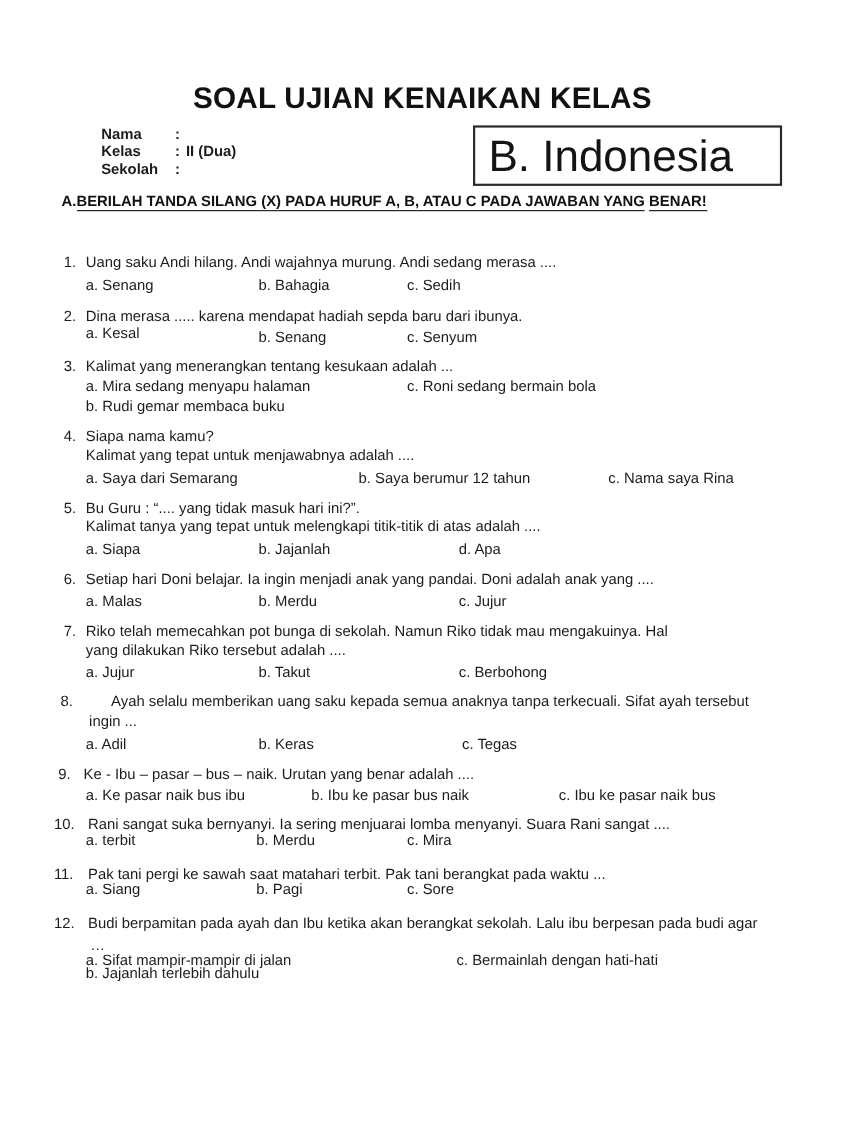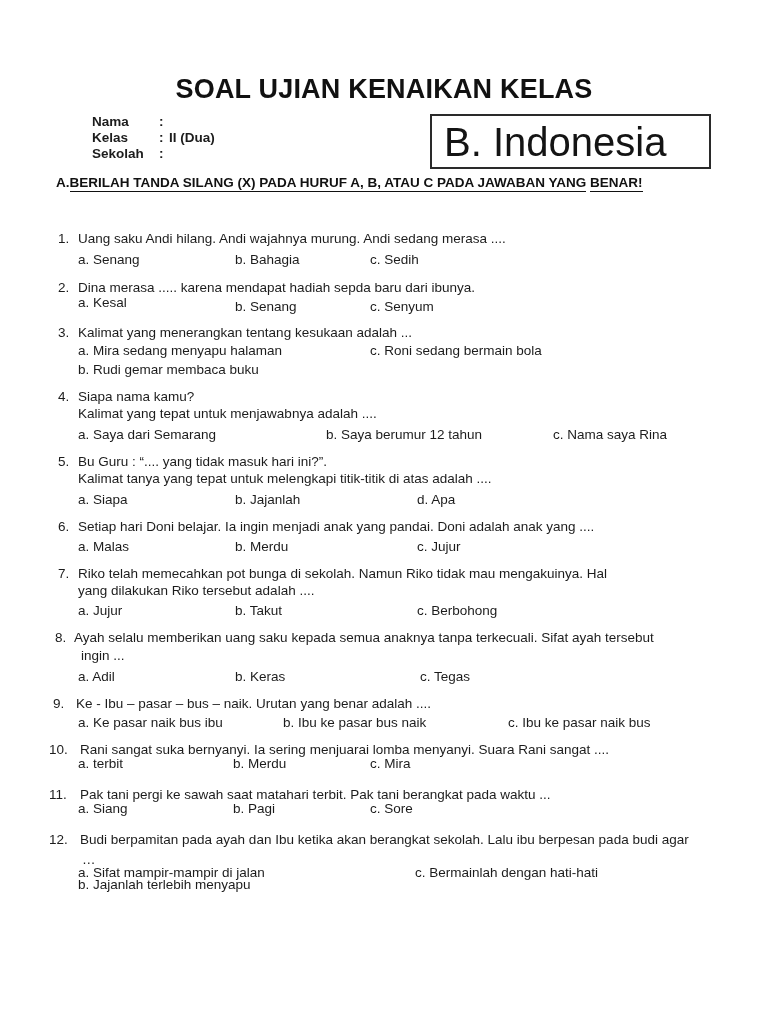--- a/index.html
+++ b/index.html
@@ -93,21 +93,21 @@
   <span class="t" style="top:538px;left:417px">c. Jujur</span>
 
   <span class="t" style="top:565px;left:58px">7.</span>
   <span class="t" style="top:565px;left:78px">Riko telah memecahkan pot bunga di sekolah. Namun Riko tidak mau mengakuinya. Hal</span>
   <span class="t" style="top:582px;left:78px">yang dilakukan Riko tersebut adalah ....</span>
   <span class="t" style="top:602px;left:78px">a. Jujur</span>
   <span class="t" style="top:602px;left:235px">b. Takut</span>
   <span class="t" style="top:602px;left:417px">c. Berbohong</span>
 
   <span class="t" style="top:629px;left:55px">8.</span>
-  <span class="t" style="top:629px;left:74px">Ayah selalu memberikan uang saku kepada semua anaknya tanpa terkecuali. Sifat ayah tersebut</span>
+  <span class="t" style="top:629px;left:101px">Ayah selalu memberikan uang saku kepada semua anaknya tanpa terkecuali. Sifat ayah tersebut</span>
   <span class="t" style="top:647px;left:81px">ingin ...</span>
   <span class="t" style="top:668px;left:78px">a. Adil</span>
   <span class="t" style="top:668px;left:235px">b. Keras</span>
   <span class="t" style="top:668px;left:420px">c. Tegas</span>
 
   <span class="t" style="top:695px;left:53px">9.</span>
   <span class="t" style="top:695px;left:76px">Ke - Ibu – pasar – bus – naik. Urutan yang benar adalah ....</span>
   <span class="t" style="top:714px;left:78px">a. Ke pasar naik bus ibu</span>
   <span class="t" style="top:714px;left:283px">b. Ibu ke pasar bus naik</span>
   <span class="t" style="top:714px;left:508px">c. Ibu ke pasar naik bus</span>
@@ -122,15 +122,15 @@
   <span class="t" style="top:786px;left:80px">Pak tani pergi ke sawah saat matahari terbit. Pak tani berangkat pada waktu ...</span>
   <span class="t" style="top:800px;left:78px">a. Siang</span>
   <span class="t" style="top:800px;left:233px">b. Pagi</span>
   <span class="t" style="top:800px;left:370px">c. Sore</span>
 
   <span class="t" style="top:831px;left:49px">12.</span>
   <span class="t" style="top:831px;left:80px">Budi berpamitan pada ayah dan Ibu ketika akan berangkat sekolah. Lalu ibu berpesan pada budi agar</span>
   <span class="t" style="top:851px;left:82px">…</span>
   <span class="t" style="top:864px;left:78px">a. Sifat mampir-mampir di jalan</span>
   <span class="t" style="top:864px;left:415px">c. Bermainlah dengan hati-hati</span>
-  <span class="t" style="top:876px;left:78px">b. Jajanlah terlebih menyapu</span>
+  <span class="t" style="top:876px;left:78px">b. Jajanlah terlebih dahulu</span>
 
 </div>
 
 </body></html>

